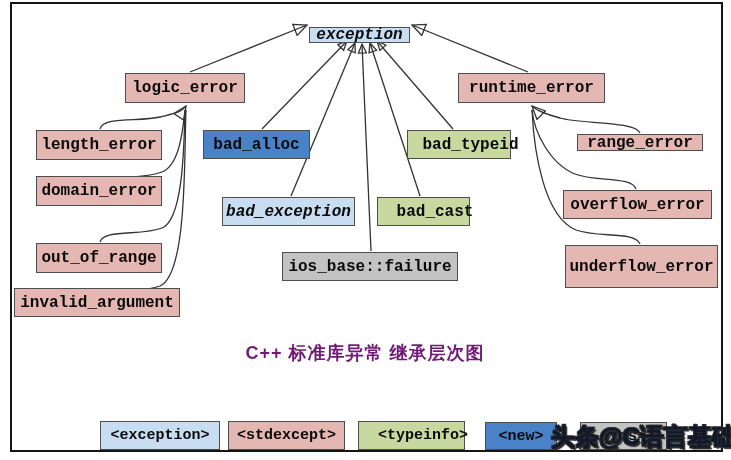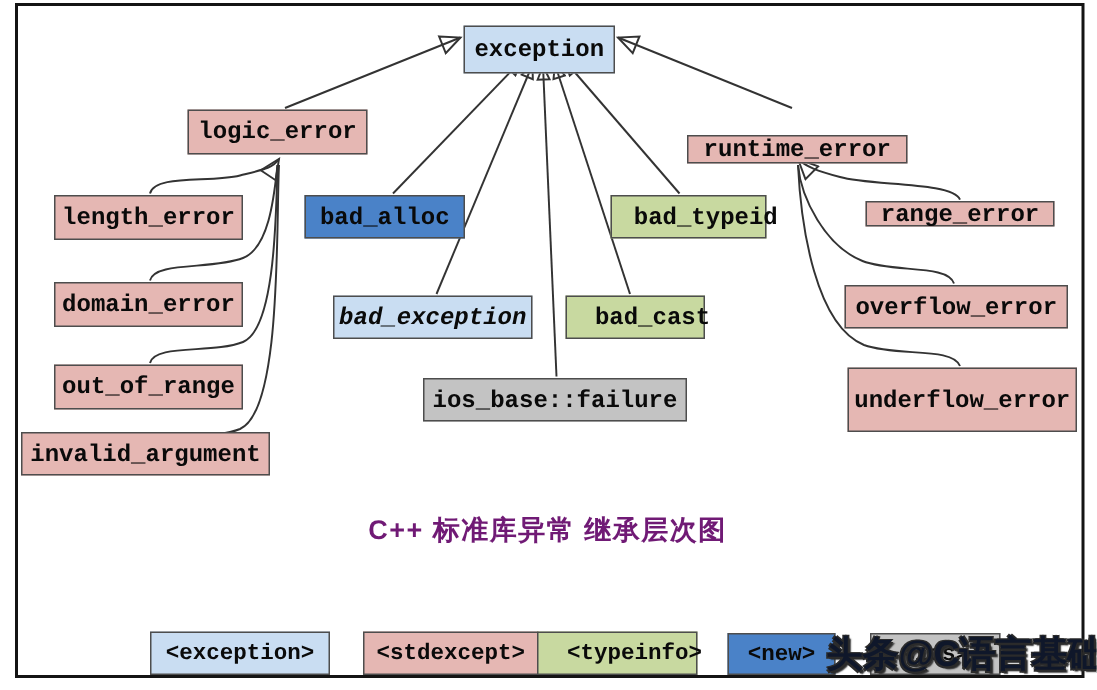--- a/index.html
+++ b/index.html
@@ -11,25 +11,25 @@
         display:flex;align-items:center;justify-content:center;
         font-family:"Liberation Mono","DejaVu Sans Mono",monospace;
         font-weight:bold;font-size:16px;color:#0a0a0a;white-space:nowrap;}
   .bg-lblue{background:#c9ddf2;}
   .bg-pink {background:#e5b7b3;}
   .bg-blue {background:#4a82c8;}
   .bg-green{background:#c8d9a0;padding-left:23px;}
   .bg-gray {background:#c3c3c3;}
 
   
-  .n-exception       {left:309px;top:17px; width:101px;height:32px;}
+  .n-exception       {left:309px;top:27px; width:101px;height:16px;font-style:italic;}
   .n-logic-error     {left:125px;top:73px; width:120px;height:30px;}
-  .n-runtime-error   {left:458px;top:90px; width:147px;height:19px;}
+  .n-runtime-error   {left:458px;top:73px; width:147px;height:30px;}
   .n-length-error    {left:36px; top:130px;width:126px;height:30px;}
-  .n-domain-error    {left:36px; top:188px;width:126px;height:30px;}
+  .n-domain-error    {left:36px; top:176px;width:126px;height:30px;}
   .n-out-of-range    {left:36px; top:243px;width:126px;height:30px;}
   .n-invalid-argument{left:14px; top:288px;width:166px;height:29px;}
   .n-bad-alloc       {left:203px;top:130px;width:107px;height:29px;}
   .n-bad-typeid      {left:407px;top:130px;width:104px;height:29px;}
   .n-bad-exception   {left:222px;top:197px;width:133px;height:29px;font-style:italic;}
   .n-bad-cast        {left:377px;top:197px;width:93px; height:29px;}
   .n-ios-base-failure{left:282px;top:252px;width:176px;height:29px;}
   .n-range-error     {left:577px;top:134px;width:126px;height:17px;}
   .n-overflow-error  {left:563px;top:190px;width:149px;height:29px;}
   .n-underflow-error {left:565px;top:245px;width:153px;height:43px;}
@@ -38,21 +38,21 @@
   svg.wires path{fill:none;stroke:#333;stroke-width:1.3px;}
 
   .caption{position:absolute;left:180px;top:341px;width:370px;text-align:center;
            font-weight:bold;font-size:18px;color:#701a75;letter-spacing:1px;}
 
   .legend-box{position:absolute;top:421px;height:29px;box-sizing:border-box;
         border:1.5px solid #4d4d4d;display:flex;align-items:center;justify-content:center;
         font-family:"Liberation Mono","DejaVu Sans Mono",monospace;
         font-weight:bold;font-size:15px;color:#0a0a0a;white-space:nowrap;}
   .lg-exception{left:100px;width:120px;}
-  .lg-stdexcept{left:228px;width:117px;margin-left:14px;}
+  .lg-stdexcept{left:228px;width:117px;}
   .lg-typeinfo {left:358px;width:107px;}
   .lg-new      {left:485px;top:422px;width:72px;height:28px;}
   .lg-ios      {left:580px;top:422px;width:87px;height:28px;}
 
   .watermark{position:absolute;left:551px;top:423px;width:180px;
        font-weight:bold;font-size:24px;line-height:28px;color:#0f172a;white-space:nowrap;
        text-shadow:-1px -1px 0 #2b2b2b,1px -1px 0 #2b2b2b,-1px 1px 0 #2b2b2b,
                    1px 1px 0 #2b2b2b,2px 2px 1px #2b2b2b;
        letter-spacing:0px;}
 </style>

